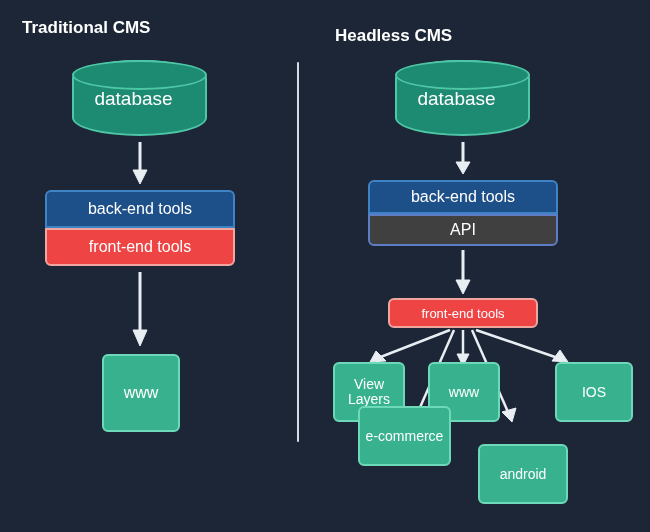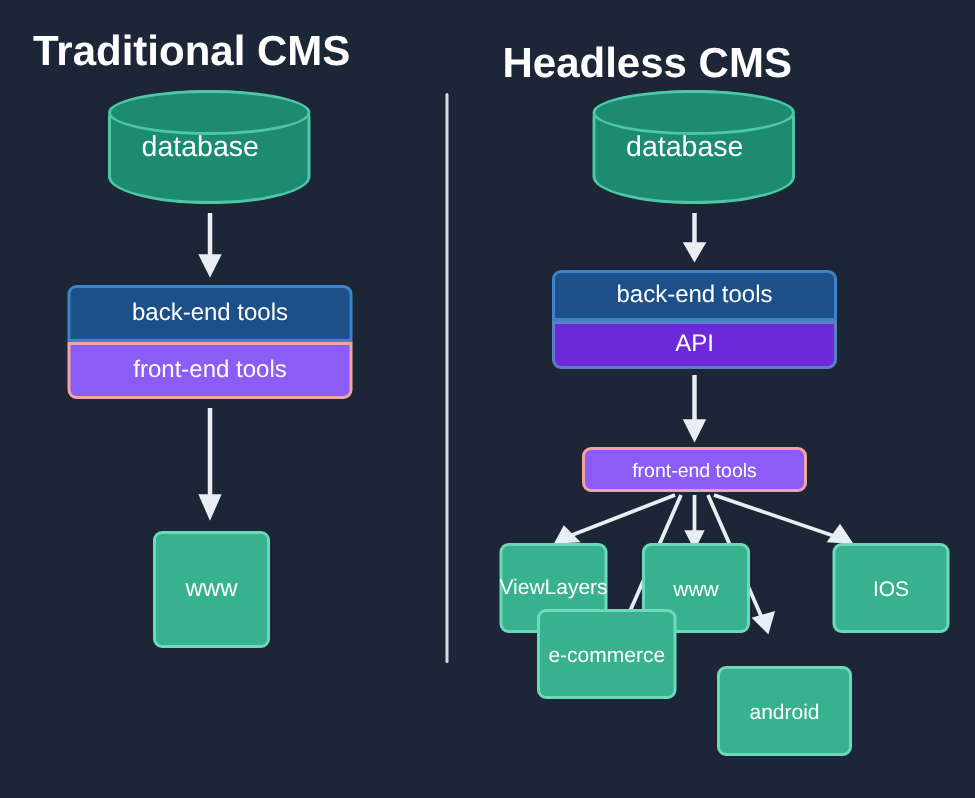--- a/index.html
+++ b/index.html
@@ -7,21 +7,21 @@
     width:650px;height:532px;
     background:#1c2637;
     font-family:Arial,Helvetica,sans-serif;
     color:#fff;
     overflow:hidden;
     position:relative;
   }
   .title{
     position:absolute;
     font-weight:700;
-    font-size:28px;
+    font-size:17px;
     color:#fff;
   }
   
   .db{
     position:absolute;
     background:#1d8a72;
     border:2px solid #4ec7a7;
     border-radius:50%/24%;
     box-sizing:border-box;
   }
@@ -45,22 +45,22 @@
     position:absolute;
     box-sizing:border-box;
     border-radius:6px;
     text-align:center;
     display:flex;
     align-items:center;
     justify-content:center;
     font-size:16px;
   }
   .backend{background:#1d4f88;border:2px solid #3f83c7;color:#fff;border-bottom-left-radius:0;border-bottom-right-radius:0}
-  .api{background:#6d28d9;border:2px solid #5f7dc7;color:#fff;border-top-left-radius:0;border-top-right-radius:0}
-  .frontend{background:#8b5cf6;border:2px solid #f0a69e;color:#fff}
+  .api{background:#404040;border:2px solid #5f7dc7;color:#fff;border-top-left-radius:0;border-top-right-radius:0}
+  .frontend{background:#ef4444;border:2px solid #f0a69e;color:#fff}
   .frontend.top-flat{border-top-left-radius:0;border-top-right-radius:0}
   .green{background:#38b28e;border:2px solid #6ed9b9;color:#fff}
   .small{font-size:14px}
   .tiny{font-size:13px}
 
   
   .divider{
     position:absolute;
     width:2px;
     background:#d7dde4;
@@ -134,21 +134,21 @@
   <line x1="143" y1="2" x2="143" y2="28" stroke-width="2.5"></line>
   <polygon points="143,38 137,26 149,26"></polygon>
 
   <line x1="152" y1="2" x2="188" y2="84" stroke-width="2.5"></line>
   <polygon points="192,94 182,84 196,80"></polygon>
 
   <line x1="156" y1="2" x2="238" y2="30" stroke-width="2.5"></line>
   <polygon points="248,34 232,33 240,22"></polygon>
 </svg>
 
-<div class="box green small" style="left:333px;top:362px;width:72px;height:60px;flex-direction:row;line-height:1.1">
+<div class="box green small" style="left:333px;top:362px;width:72px;height:60px;flex-direction:column;line-height:1.1">
   <span>View</span>
   <span>Layers</span>
 </div>
 <div class="box green small" style="left:428px;top:362px;width:72px;height:60px">www</div>
 <div class="box green small" style="left:555px;top:362px;width:78px;height:60px">IOS</div>
 
 <div class="box green small" style="left:358px;top:406px;width:93px;height:60px">e-commerce</div>
 <div class="box green small" style="left:478px;top:444px;width:90px;height:60px">android</div>
 
 </body></html>

